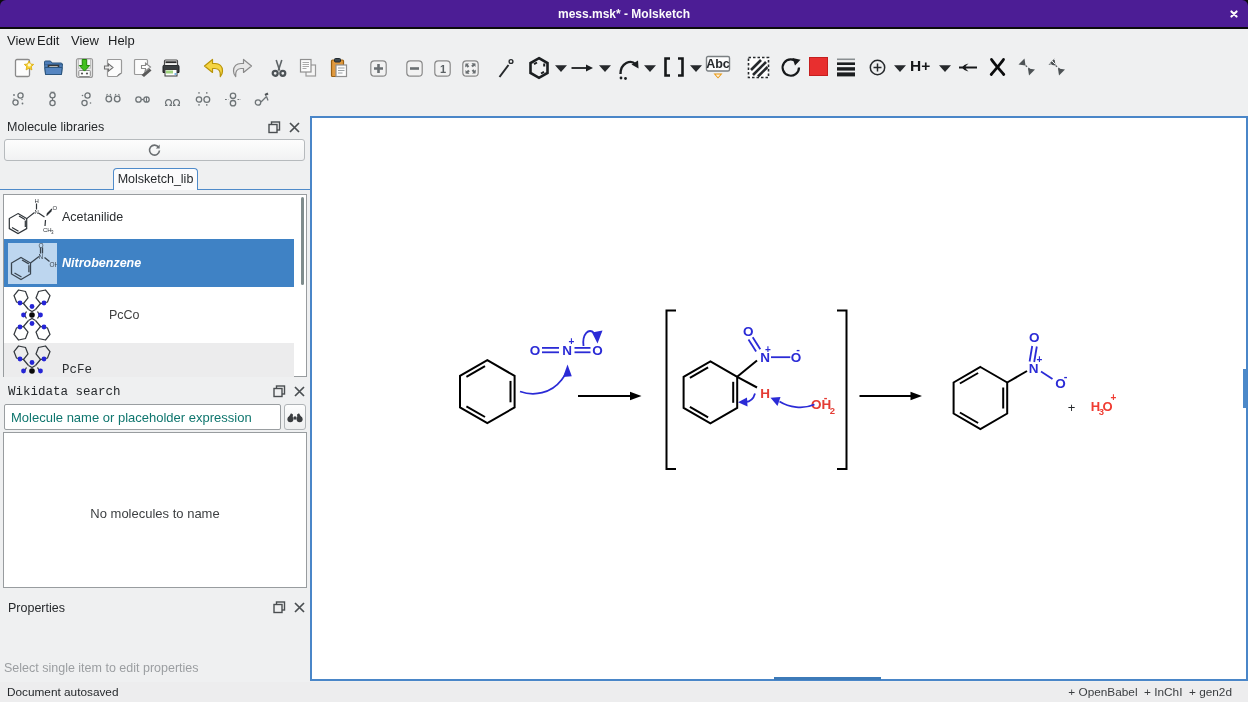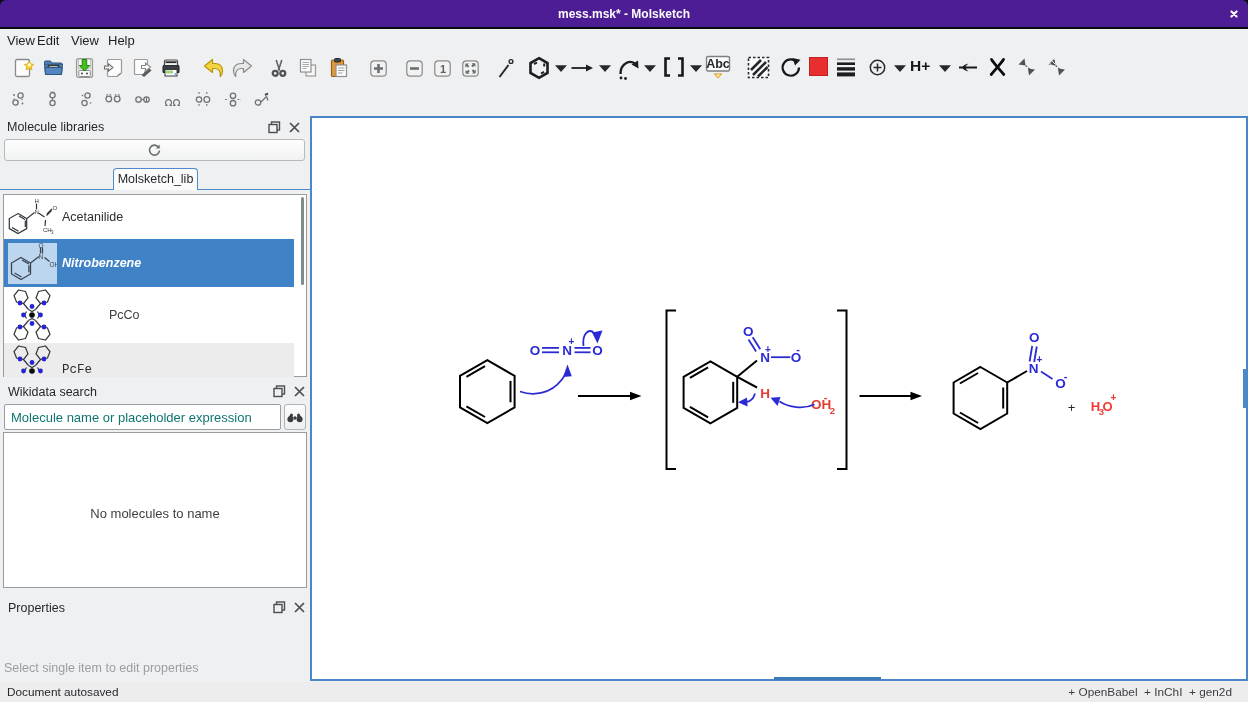--- a/index.html
+++ b/index.html
@@ -376,21 +376,21 @@
       <circle cx="19.5" cy="27" r="2.4"></circle>
       <circle cx="36.5" cy="27" r="2.4"></circle>
 <circle cx="16" cy="15" r="2.4"></circle>
       <circle cx="40" cy="15" r="2.4"></circle>
 </g>
 <circle cx="28" cy="27" r="2.8" fill="#0a0a0a"></circle>
   </svg>
 
 <div class="abs" style="left:301px; top:197px; width:3px; height:88px; background:#7f8c8d; border-radius:1.5px;"></div>
 
-<div class="abs hdr" style="left:8px; top:385px;">Wikidata search</div>
+<div class="abs hdr" style="left:8px; top:385px;font-family:Liberation Mono, monospace;">Wikidata search</div>
 <svg class="abs" style="left:273px; top:385px;" width="13" height="13" viewBox="0 0 13 13">
     <rect x="3.5" y="1" width="8" height="8" fill="none" stroke="#4a4e51" stroke-width="1.4"></rect>
     <rect x="1" y="3.5" width="8" height="8" fill="#eff0f1" stroke="#4a4e51" stroke-width="1.4"></rect>
   </svg>
 <svg class="abs" style="left:293px; top:385px;" width="13" height="13" viewBox="0 0 13 13">
     <path d="M2 2 L11 11 M11 2 L2 11" stroke="#4a4e51" stroke-width="1.7"></path>
   </svg>
 <div class="abs" style="left:4px; top:404px; width:277px; height:26px; background:#fff; border:1px solid #9a9ea1; border-radius:2px;"></div>
 <div class="abs" style="left:11px; top:410px; font-size:13px; color:#0f766e;">Molecule name or placeholder expression</div>
 <div class="abs" style="left:284px; top:404px; width:22px; height:26px; background:linear-gradient(#fdfdfd,#eeeff0); border:1px solid #b0b4b7; border-radius:3px;"></div>

